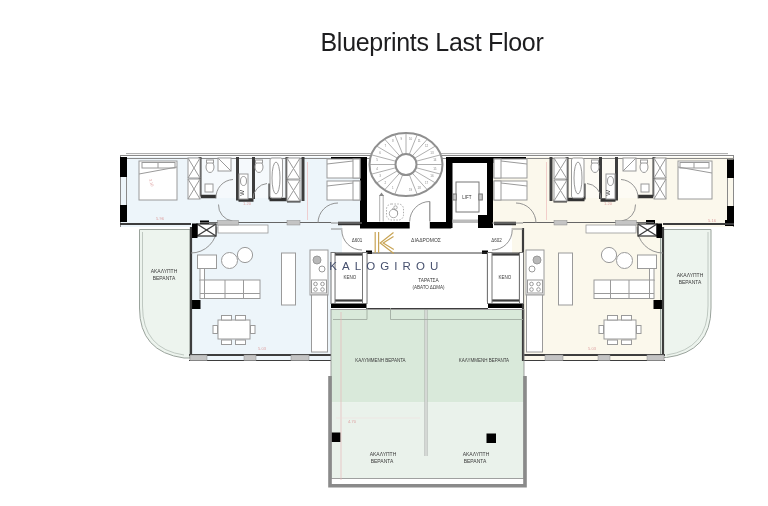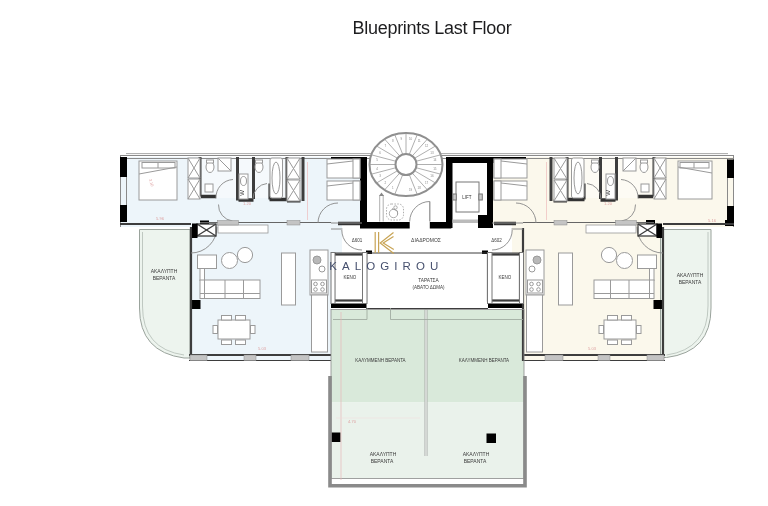--- a/index.html
+++ b/index.html
@@ -1,17 +1,17 @@
 <!DOCTYPE html>
 <html><head>
 <meta charset="utf-8">
 <style>
 html,body{margin:0;padding:0;background:#ffffff;width:768px;height:506px;overflow:hidden;}
 body{font-family:"Liberation Sans", sans-serif;}
-#title{position:absolute;left:96px;top:18px;width:672px;text-align:center;font-size:18px;color:#1d1d1f;letter-spacing:-0.3px;}
+#title{position:absolute;left:96px;top:28px;width:672px;text-align:center;font-size:25px;color:#1d1d1f;letter-spacing:-0.3px;}
 svg{position:absolute;left:0;top:0;}
 </style>
 </head>
 <body>
 <div id="title">Blueprints Last Floor</div>
 <svg width="768" height="506" viewBox="0 0 768 506">
 
 <path d="M120,157 H360 V223 H342 V253 H331 V361 H191 V227 H120 Z" fill="#edf5fa"></path>
 
 <path d="M492,157 H734 V227 H663 V361 H523 V253 H512 V223 H492 V157 Z" fill="#fbf8ec"></path>

